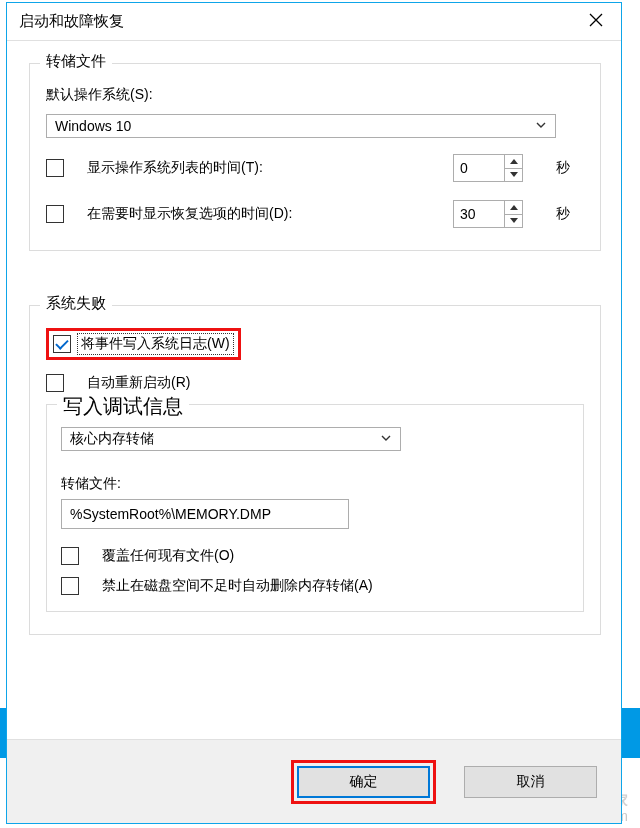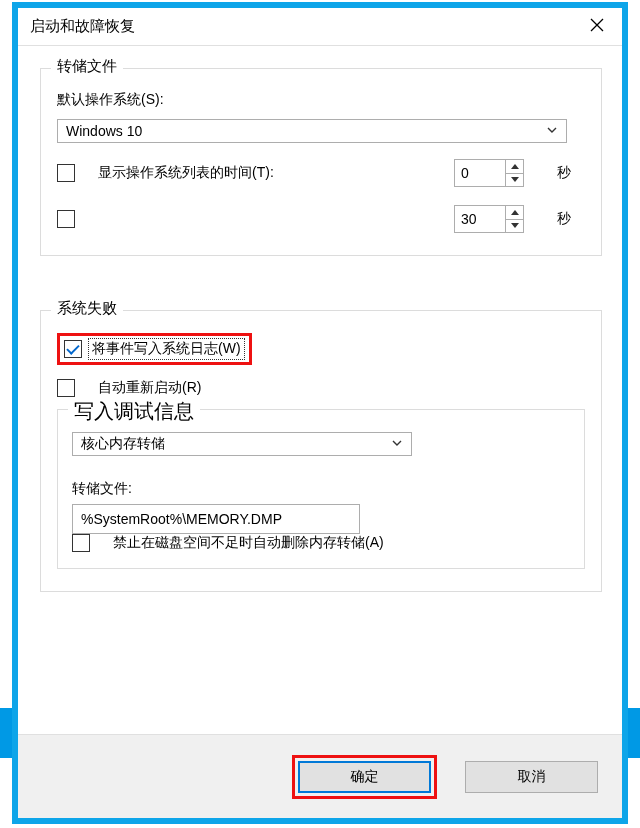--- a/index.html
+++ b/index.html
@@ -29,25 +29,25 @@
       right: 12px;
       bottom: 4px;
       text-align: right;
       color: #c8c8c8;
       font-size: 14px;
       line-height: 1.15;
     }
     .watermark .wm1 { color: #cfcfcf; font-weight: 600; }
     .dialog {
       position: absolute;
-      left: 12px; top: 2px;
+      left: 6px; top: 2px;
       width: 616px;
       height: 822px;
       background: #fff;
-      border: 6px solid #0ea5e9;
+      border: 1px solid #0ea5e9;
       display: flex;
       flex-direction: column;
     }
     .titlebar {
       height: 38px;
       display: flex;
       align-items: center;
       padding: 0 0 0 12px;
       border-bottom: 1px solid #e0e0e0;
     }
@@ -258,20 +258,21 @@
                   <path d="M0 0 L4 5 L8 0 Z" fill="#333"></path>
                 </svg>
               </div>
           </div>
         </div>
         <span class="unit">秒</span>
       </div>
 
       <div class="checkrow timed" style="margin-bottom:4px;">
         <span class="checkbox"></span>
+        <span>在需要时显示恢复选项的时间(D):</span>
         <span class="sp"></span>
         <div class="spinbox">
           <input value="30" style="">
           <div class="arrows">
             <div>
                 <svg viewBox="0 0 8 6">
                   <path d="M0 6 L4 1 L8 6 Z" fill="#333"></path>
                 </svg>
               </div>
             <div>
@@ -310,20 +311,24 @@
                 <path d="M2 4 L6 8 L10 4" stroke="#333" stroke-width="1.4" fill="none"></path>
               </svg>
           </span>
         </div>
 
         <div style="margin-bottom:6px;">
           <span>转储文件:</span>
         </div>
         <input class="textfield" value="%SystemRoot%\MEMORY.DMP" style="">
 
+        <div class="checkrow" style="margin-top:18px;">
+          <span class="checkbox"></span>
+          <span>覆盖任何现有文件(O)</span>
+        </div>
         <div class="checkrow" style="margin-bottom:0;">
           <span class="checkbox"></span>
           <span>禁止在磁盘空间不足时自动删除内存转储(A)</span>
         </div>
       </div>
     </div>
   </div>
 
   <div class="footer">
     <span class="btn-wrap-red">

